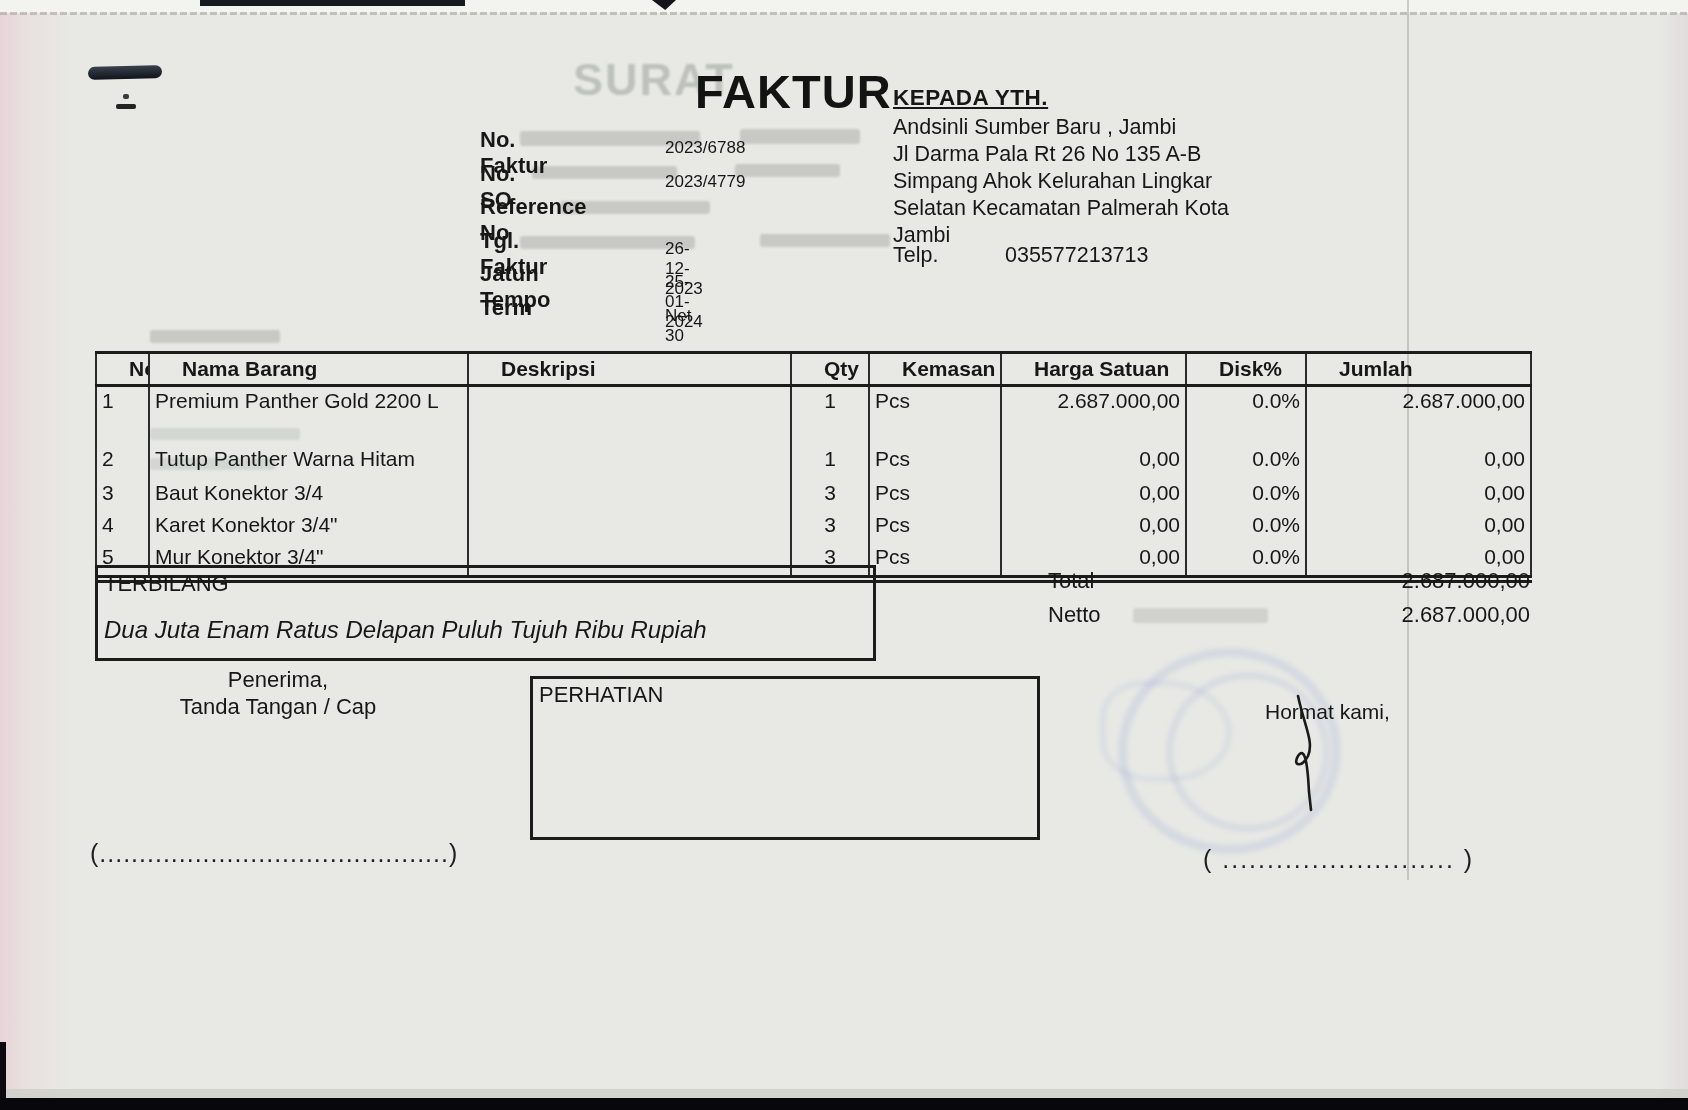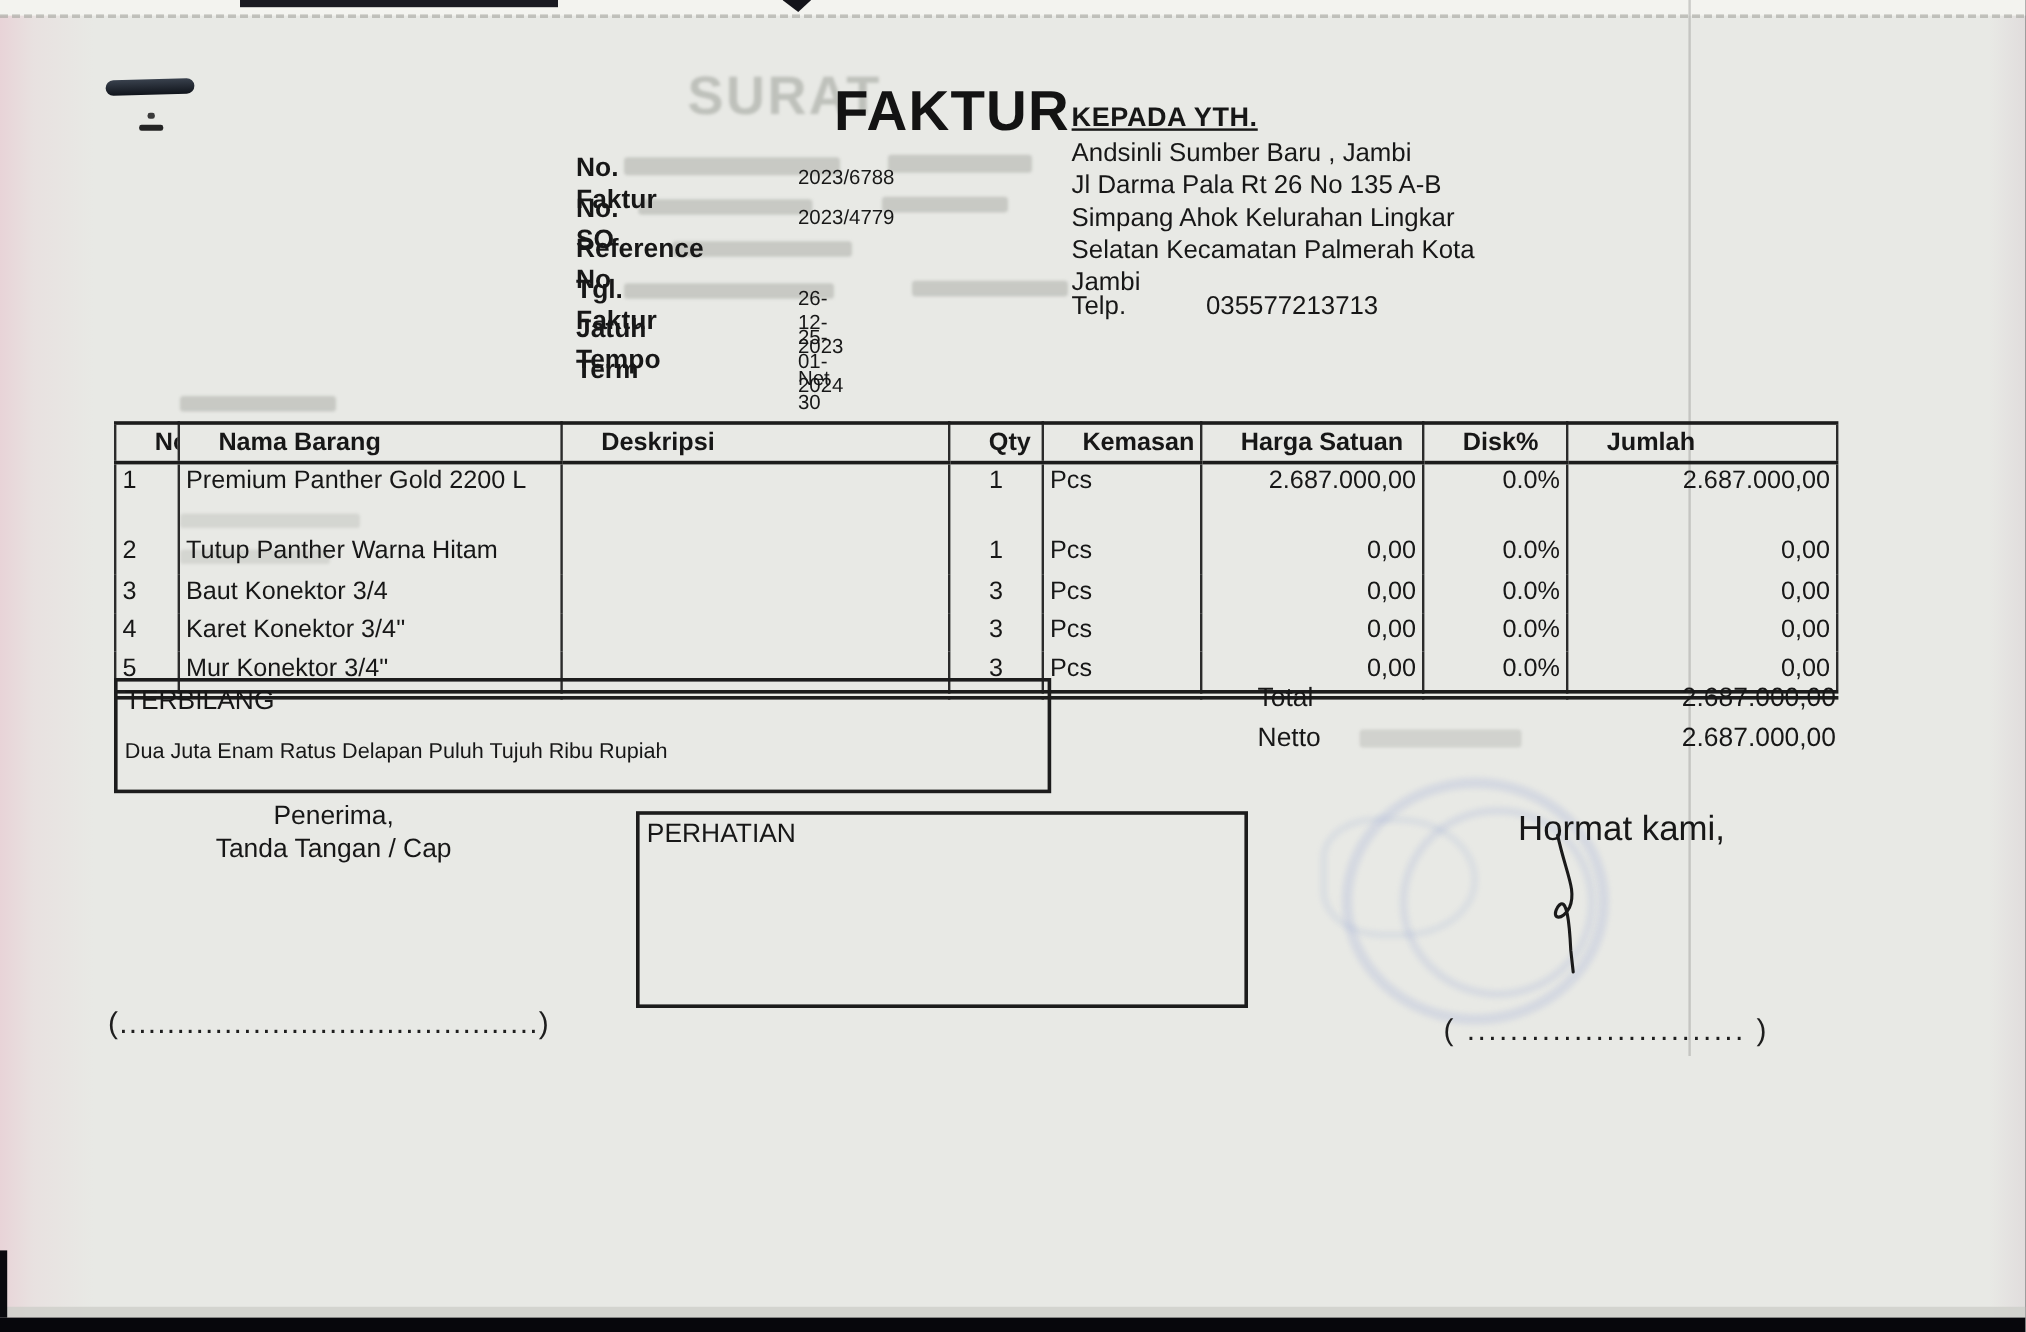--- a/index.html
+++ b/index.html
@@ -54,30 +54,30 @@
   table.items thead th{border-bottom:3px solid #1c1c1c;font-weight:bold;text-align:left;height:28px;vertical-align:middle;padding-left:32px;}
   table.items td{vertical-align:top;line-height:26px;}
   .col-no{width:53px}.col-nama{width:319px}.col-desk{width:323px}.col-qty{width:78px}
   .col-kem{width:132px}.col-harga{width:185px}.col-disk{width:120px}.col-jml{width:225px}
   th.t-center,td.t-center{text-align:center;}
   th.t-right,td.t-right{text-align:right;margin-left:28px;}
   tr.r1 td{height:56px;} tr.r2 td{height:32px;} tr.rn td{height:30px;}
   
   .terbilang{position:absolute;left:95px;top:565px;width:775px;height:90px;border:3px solid #1c1c1c;}
   .terbilang .lbl{position:absolute;left:6px;top:3px;font-size:22px;}
-  .terbilang .words{position:absolute;left:6px;top:48px;font-size:18px;}
+  .terbilang .words{position:absolute;left:6px;top:48px;font-size:24px;font-style:italic;}
   .totals{position:absolute;left:1048px;top:568px;width:482px;}
   .tot-row{position:relative;height:34px;font-size:22px;}
   .tot-label{position:absolute;left:0;top:0;}
   .tot-value{position:absolute;right:0;top:0;text-align:right;}
   
   .penerima{position:absolute;left:128px;top:666px;width:300px;text-align:center;font-size:22px;line-height:27px;}
   .attention{position:absolute;left:530px;top:676px;width:504px;height:158px;border:3px solid #1c1c1c;}
   .attention .lbl{position:absolute;left:6px;top:3px;font-size:22px;}
-  .hormat{position:absolute;left:1265px;top:675px;font-size:29px;}
+  .hormat{position:absolute;left:1265px;top:700px;font-size:21px;}
   .dots-left{position:absolute;left:90px;top:839px;font-size:25px;letter-spacing:1px;color:#1e1e1e;}
   .dots-right{position:absolute;left:1203px;top:845px;font-size:25px;letter-spacing:2px;color:#1e1e1e;}
   .sig-svg{position:absolute;left:1278px;top:692px;}
 </style>
 </head>
 <body>
 
 <div id="scan">
 
   <div class="edge-left"></div>

